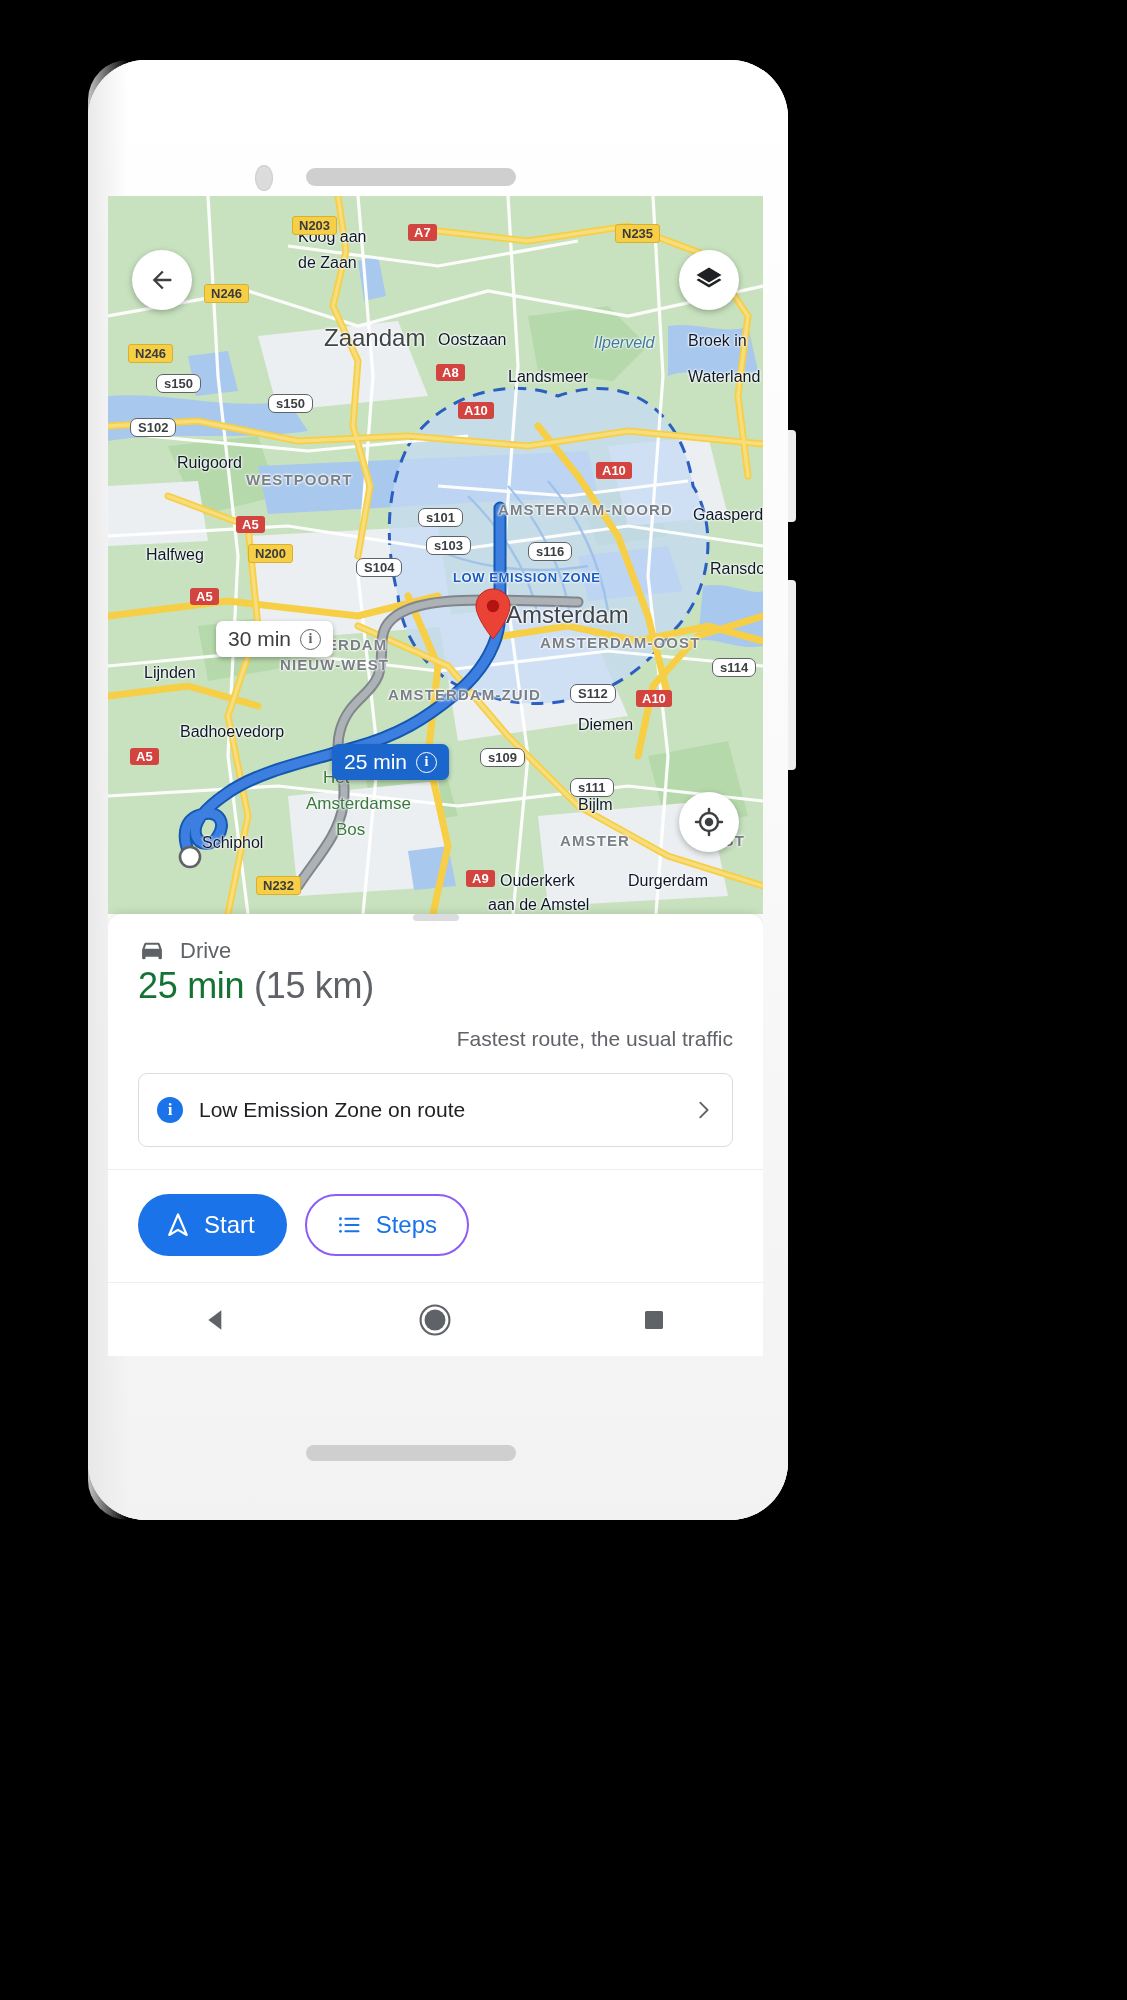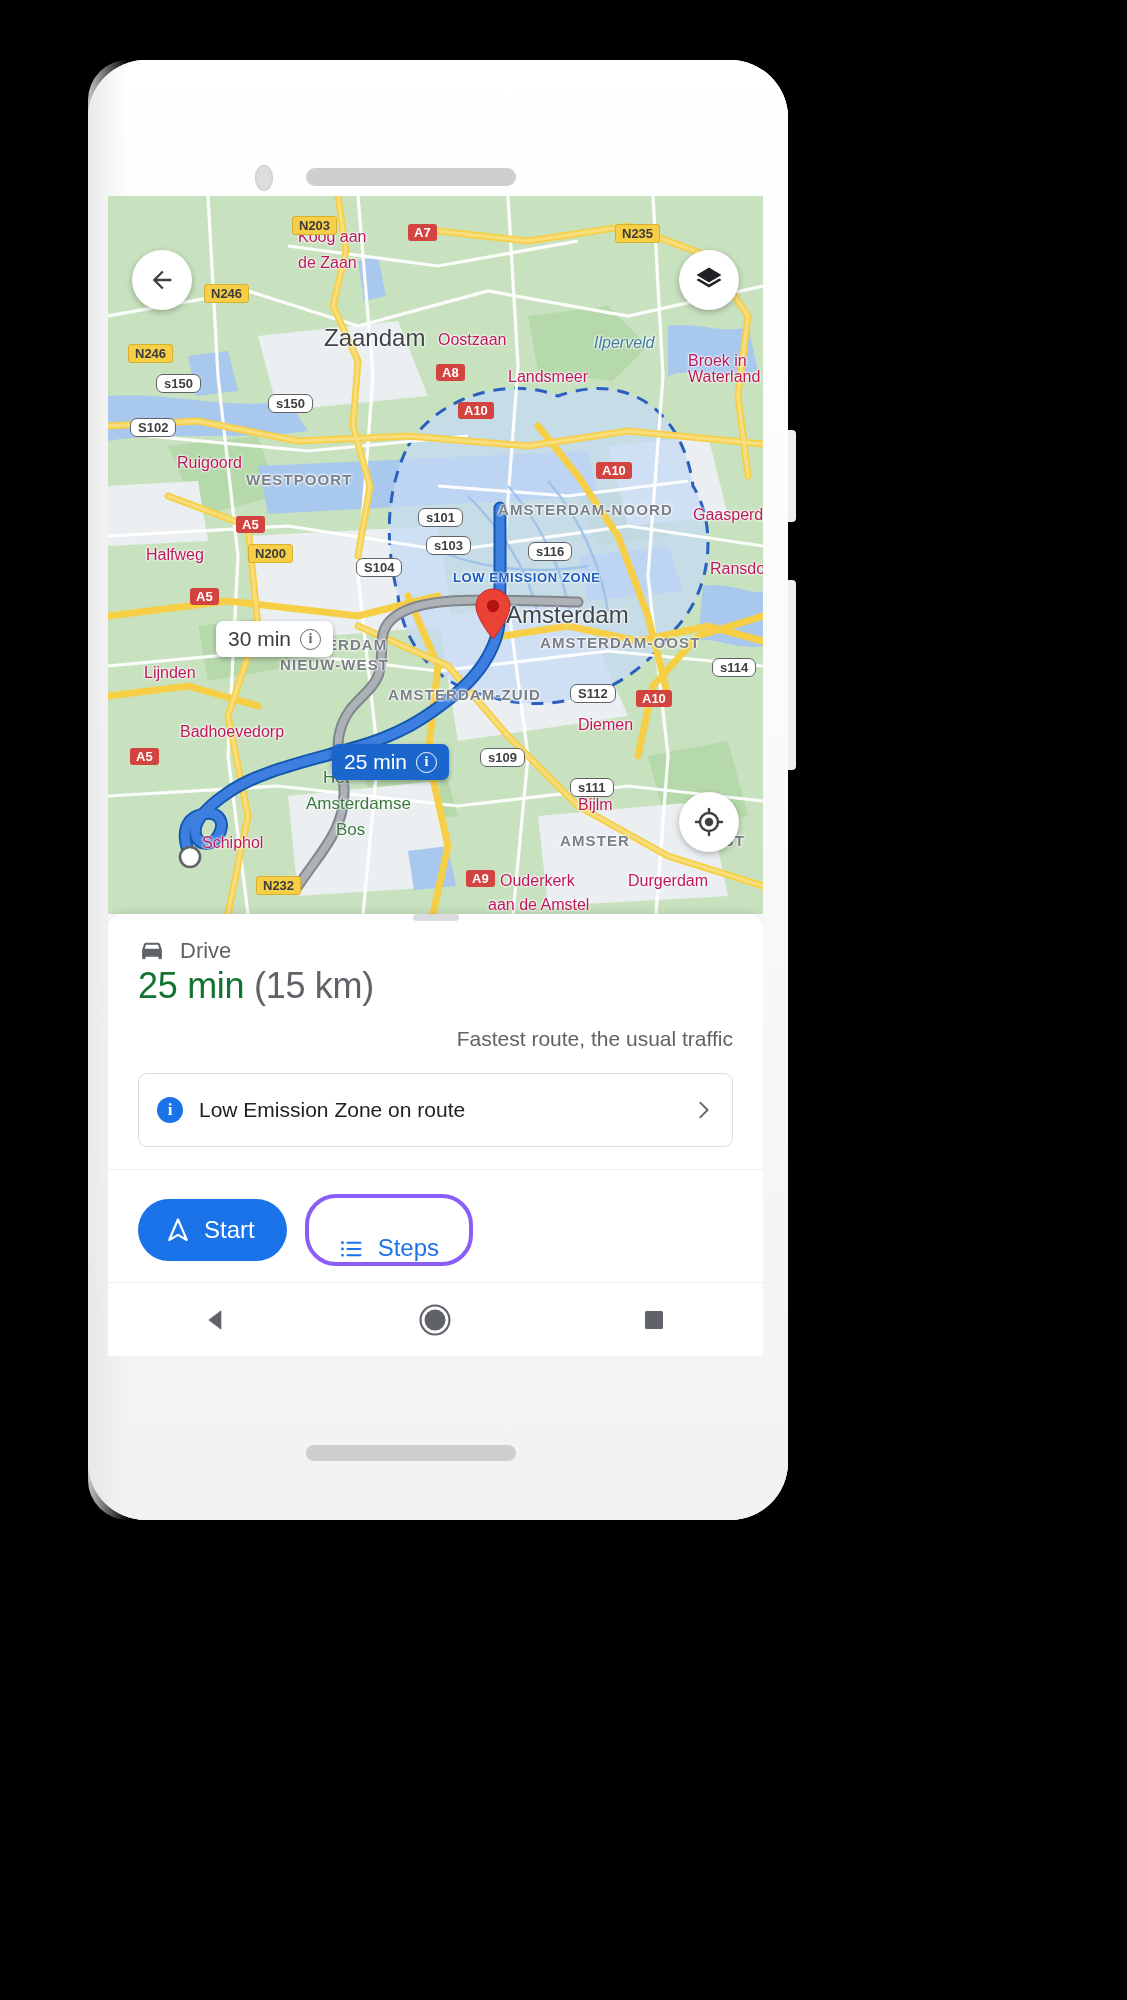--- a/index.html
+++ b/index.html
@@ -110,21 +110,21 @@
   .chip.alt .iglyph { border: 1.6px solid #5f6368; color:#5f6368; }
   .chip.main .iglyph { border: 1.6px solid #ffffff; color:#ffffff; }
 
   .pin {
     position: absolute; left: 366px; top: 392px; z-index: 28;
   }
 
   
   .mlabel {
     position: absolute; z-index: 12;
-    font-size: 16px; color: #be185d;
+    font-size: 16px; color: #0f172a;
     white-space: nowrap; pointer-events: none;
     text-shadow: 0 0 3px #fff, 0 0 3px #fff, 0 0 2px #fff;
   }
   .mlabel.city { font-size: 24px; color: #3f4448; }
   .mlabel.hood { font-size: 15px; color: #7a8086; letter-spacing: 1.1px; font-weight: 600; }
   .mlabel.park { color: #3a7a3f; font-size: 17px; text-align:center; line-height:1.15; }
   .mlabel.water { color: #3f7a9e; font-style: italic; font-size: 16px; }
   .mlabel.lez { color: #1a5bbf; font-size: 13px; font-weight: 700; letter-spacing: .6px; }
 
   .shield {
@@ -181,24 +181,24 @@
     padding: 24px 30px;
     display:flex; align-items:center; gap: 18px;
   }
   .btn-start {
     height: 62px; padding: 0 32px 0 26px;
     border-radius: 31px; background: #1a73e8; color:#fff;
     display:flex; align-items:center; gap: 12px;
     font-size: 24px;
   }
   .btn-steps {
-    height: 72px; padding: 0 30px;
+    height: 62px; padding: 0 30px;
     border-radius: 31px; background: #fff; color:#1a73e8;
-    border: 4px solid #8b5cf6;
-    display:flex; align-items:flex-end; gap: 13px;
+    border: 2px solid #8b5cf6;
+    display:flex; align-items:center; gap: 13px;
     font-size: 24px;
   }
 
   .navbar {
     position:absolute; left:0; bottom:0; width:100%; height: 74px;
     border-top: 1px solid #eceff1; background: #fff;
     display:flex; align-items:center; justify-content: space-around;
   }
   .navbar .slot { width: 33%; display:flex; align-items:center; justify-content:center; }
 </style>
@@ -321,21 +321,21 @@
             <circle cx="82" cy="661" r="10" fill="#ffffff" stroke="#5f6368" stroke-width="2.6"></circle>
           </g>
         </svg>
 
         <div class="mlabel" style="left:190px; top:32px;">Koog aan</div>
         <div class="mlabel" style="left:190px; top:58px;">de Zaan</div>
         <div class="mlabel city" style="left:216px; top:128px;">Zaandam</div>
         <div class="mlabel" style="left:330px; top:135px;">Oostzaan</div>
         <div class="mlabel" style="left:400px; top:172px;">Landsmeer</div>
         <div class="mlabel water" style="left:486px; top:138px;">Ilperveld</div>
-        <div class="mlabel" style="left:580px; top:156px;">Broek in</div>
+        <div class="mlabel" style="left:580px; top:136px;">Broek in</div>
         <div class="mlabel" style="left:580px; top:172px;">Waterland</div>
         <div class="mlabel" style="left:40px; top:258px;margin-left:29px;">Ruigoord</div>
         <div class="mlabel hood" style="left:138px; top:275px;">WESTPOORT</div>
         <div class="mlabel" style="left:38px; top:350px;">Halfweg</div>
         <div class="mlabel hood" style="left:390px; top:305px;">AMSTERDAM-NOORD</div>
         <div class="mlabel" style="left:585px; top:310px;">Gaasperdam</div>
         <div class="mlabel lez" style="left:345px; top:374px;">LOW EMISSION ZONE</div>
         <div class="mlabel city" style="left:398px; top:405px;">Amsterdam</div>
         <div class="mlabel" style="left:578px; top:364px;padding-left:24px;">Ransdorp</div>
         <div class="mlabel hood" style="left:432px; top:438px;">AMSTERDAM-OOST</div>

